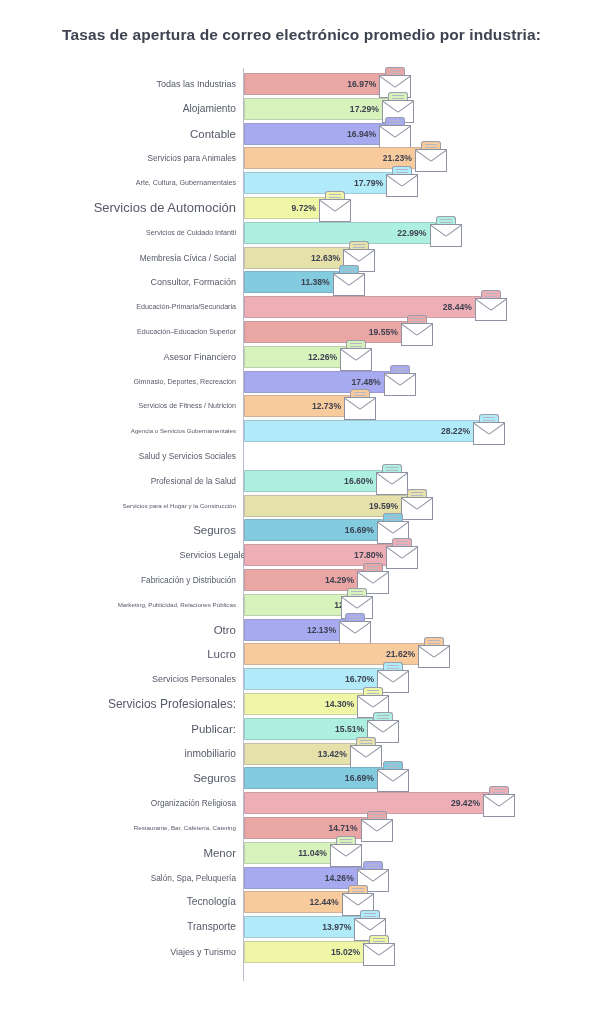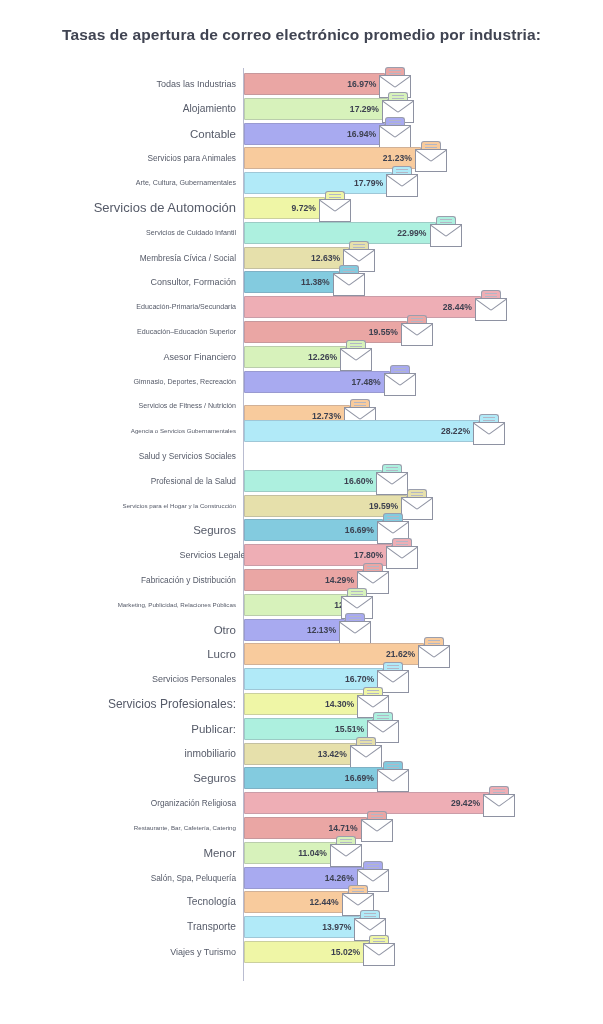--- a/index.html
+++ b/index.html
@@ -345,21 +345,21 @@
                 <i></i>
                 <i></i>
                 <i></i>
               </div>
               <div class="env-body"></div>
             </div>
           </div>
         </div>
         <div class="row" style="top: 326.4px;">
           <div class="row-label" style="font-size: 7.1px;">Servicios de Fitness / Nutrición</div>
-          <div class="bar-wrap" style="width: 106.041px; margin-top: 10px;">
+          <div class="bar-wrap" style="width: 106.041px;">
             <div class="bar" style="width: 106.041px; background: rgb(248, 203, 157);"></div>
             <div class="bar-value">12.73%</div>
             <div class="envelope" style="left: 99.0409px;">
               <div class="env-tab" style="background: rgb(248, 203, 157);">
                 <i></i>
                 <i></i>
                 <i></i>
               </div>
               <div class="env-body"></div>
             </div>

